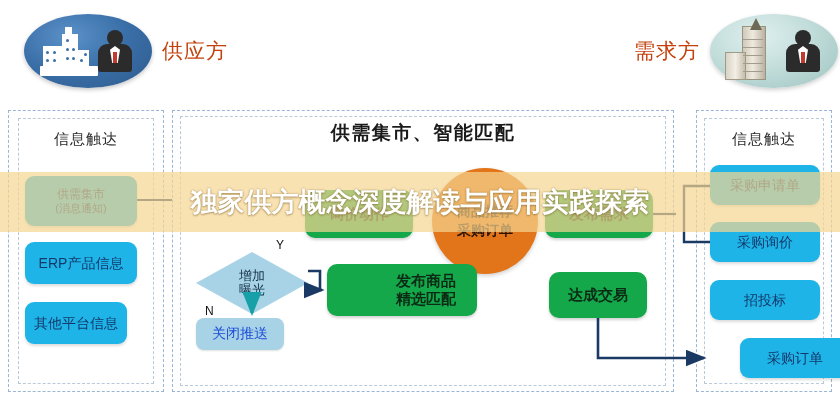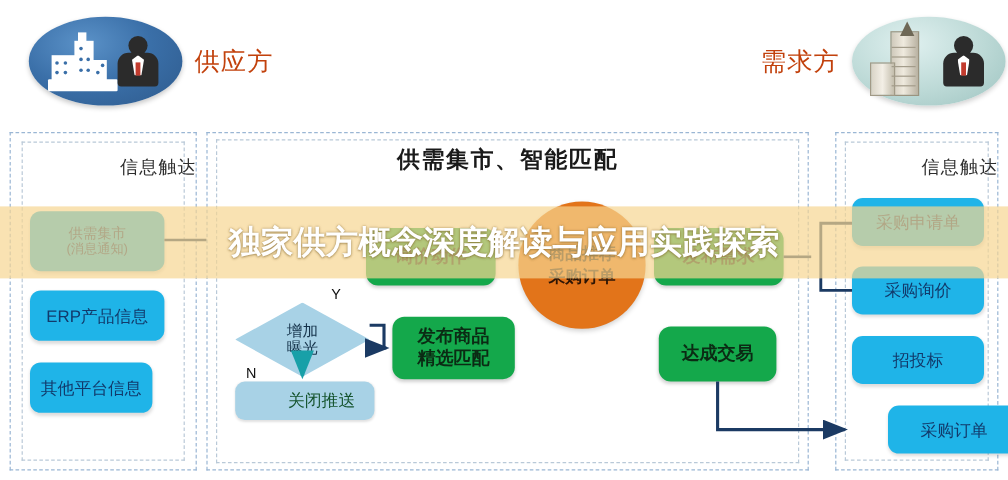--- a/index.html
+++ b/index.html
@@ -45,37 +45,36 @@
       background:linear-gradient(90deg,#cfc9bb 0%,#efeade 45%,#b9b2a2 100%);border:1px solid #9a937f;}
   .tower .side{position:absolute;left:1px;bottom:0;width:19px;height:26px;
       background:linear-gradient(90deg,#d8d3c6 0%,#f3efe6 50%,#c3bdac 100%);border:1px solid #a19a87;}
   .tower .spire{position:absolute;left:26px;bottom:50px;width:0;height:0;
       border-left:6px solid transparent;border-right:6px solid transparent;border-bottom:12px solid #6e6856;}
   .tower .line{position:absolute;left:19px;width:20px;height:1px;background:#a39c8a;}
 
   
   .panel{position:absolute;border:1px dashed #9ab6d4;background:#fff;box-sizing:border-box;}
   .panel.inner{position:absolute;border:1px dashed #b9c9d8;box-sizing:border-box;pointer-events:none;}
-  .panel-title{position:absolute;width:100%;text-align:right;font-size:15px;color:#2d2d2d;letter-spacing:1px;}
+  .panel-title{position:absolute;width:100%;text-align:center;font-size:15px;color:#2d2d2d;letter-spacing:1px;}
   .center-title{position:absolute;width:100%;text-align:center;font-size:19px;font-weight:bold;color:#1a1a1a;letter-spacing:1.5px;}
 
   
   .cyan-box{
     position:absolute;background:#1fb4e8;border-radius:9px;
     display:flex;align-items:center;justify-content:center;text-align:center;
     color:#123a6b;font-size:14px;line-height:1.15;
     box-shadow:0 2px 3px rgba(0,0,0,.14);
   }
   .cyan-box.two-line{font-size:12px;text-align:center;}
   .lightblue-box{
     position:absolute;background:#a8d2e6;border-radius:8px;
     display:flex;align-items:center;justify-content:center;text-align:center;
-    color:#14532d;font-size:14px;
+    color:#1d4ed8;font-size:14px;
     box-shadow:0 1px 2px rgba(0,0,0,.12);
-    padding-left:28px;
   }
   .green-box{
     position:absolute;background:#14a84b;border-radius:10px;
     display:flex;flex-direction:column;align-items:center;justify-content:center;text-align:center;
     color:#0b2b14;font-size:15px;font-weight:bold;line-height:1.2;
     box-shadow:0 2px 3px rgba(0,0,0,.18);
   }
   .orange-circle{
     position:absolute;background:#e2741a;border-radius:50%;
     display:flex;flex-direction:column;align-items:center;justify-content:center;text-align:center;
@@ -200,21 +199,21 @@
     <span>增加</span>
     <span>曝光</span>
   </div>
   <div class="lbl" style="left:276px;top:238px;">Y</div>
   <div class="lbl" style="left:205px;top:304px;">N</div>
 
   <div class="lightblue-box" style="left:196px;top:318px;width:88px;height:32px;">
     <span>关闭推送</span>
   </div>
 
-  <div class="green-box" style="left:327px;top:264px;width:102px;height:52px;">
+  <div class="green-box" style="left:327px;top:264px;width:102px;height:52px;padding-left:48px;">
     <span>发布商品</span>
     <span>精选匹配</span>
   </div>
 
   <div class="green-box" style="left:549px;top:272px;width:98px;height:46px;">
     <span>达成交易</span>
   </div>
 
   <div class="panel" style="left:696px;top:110px;width:136px;height:282px;"></div>
   <div class="panel inner" style="left:704px;top:118px;width:120px;height:266px;"></div>

